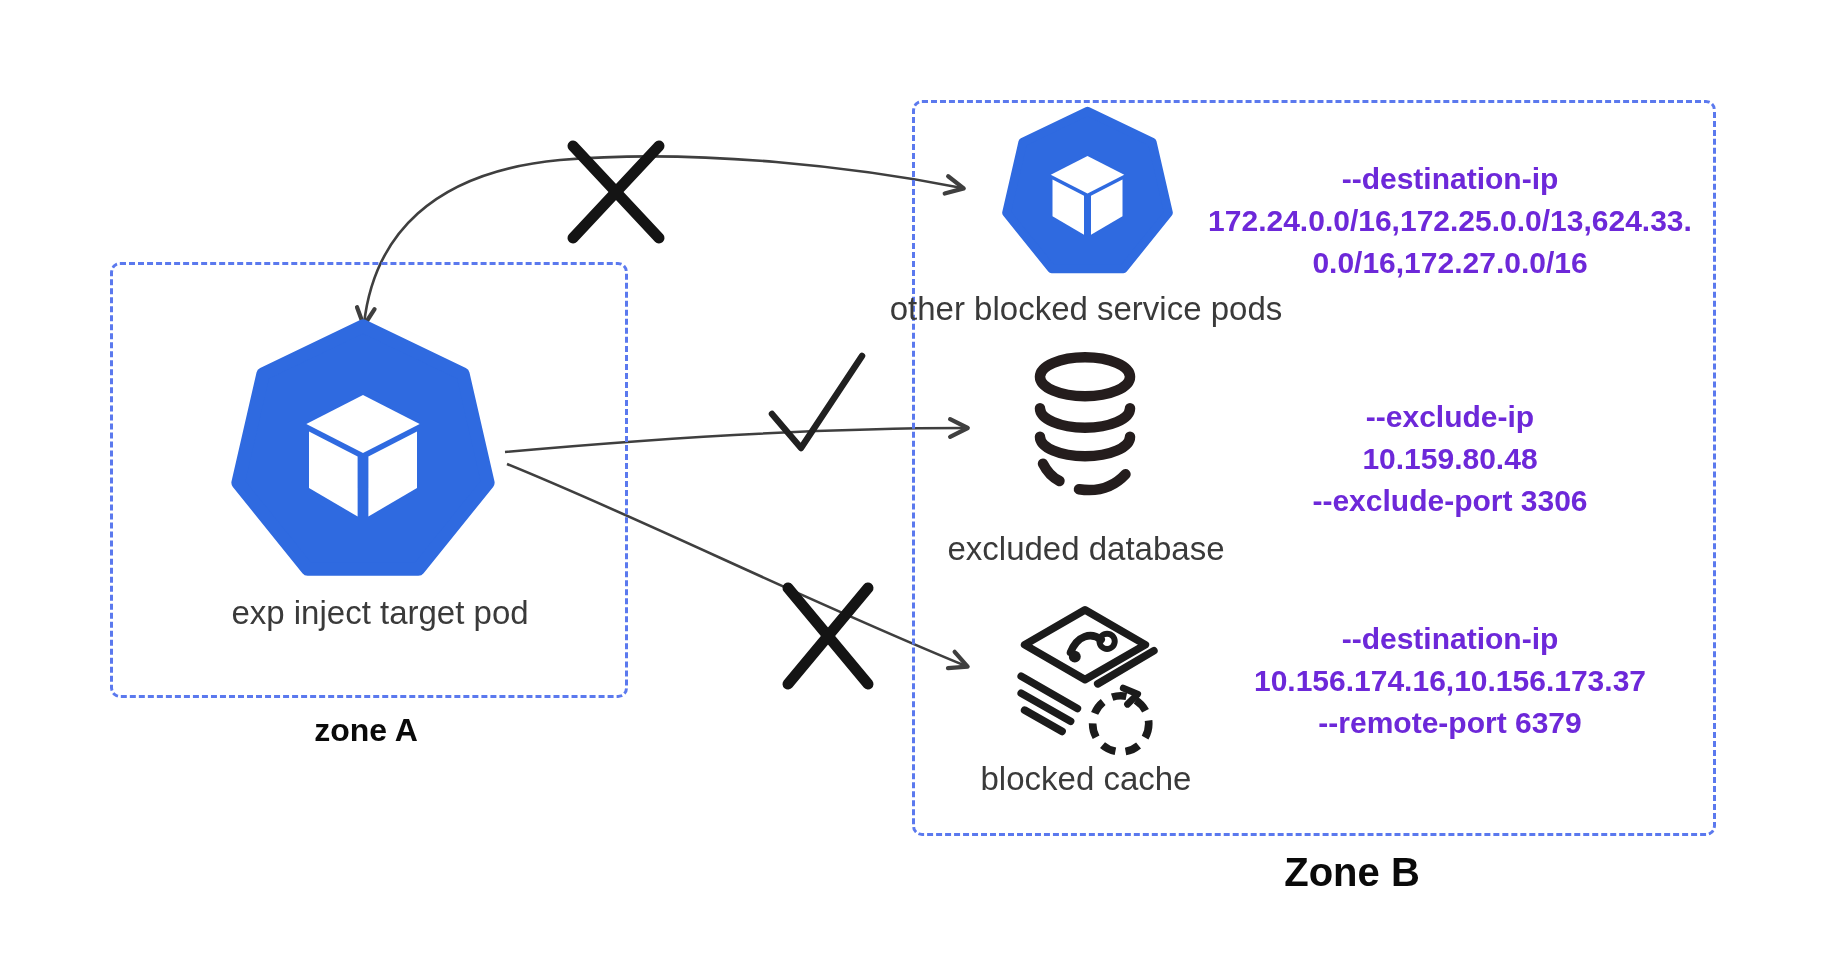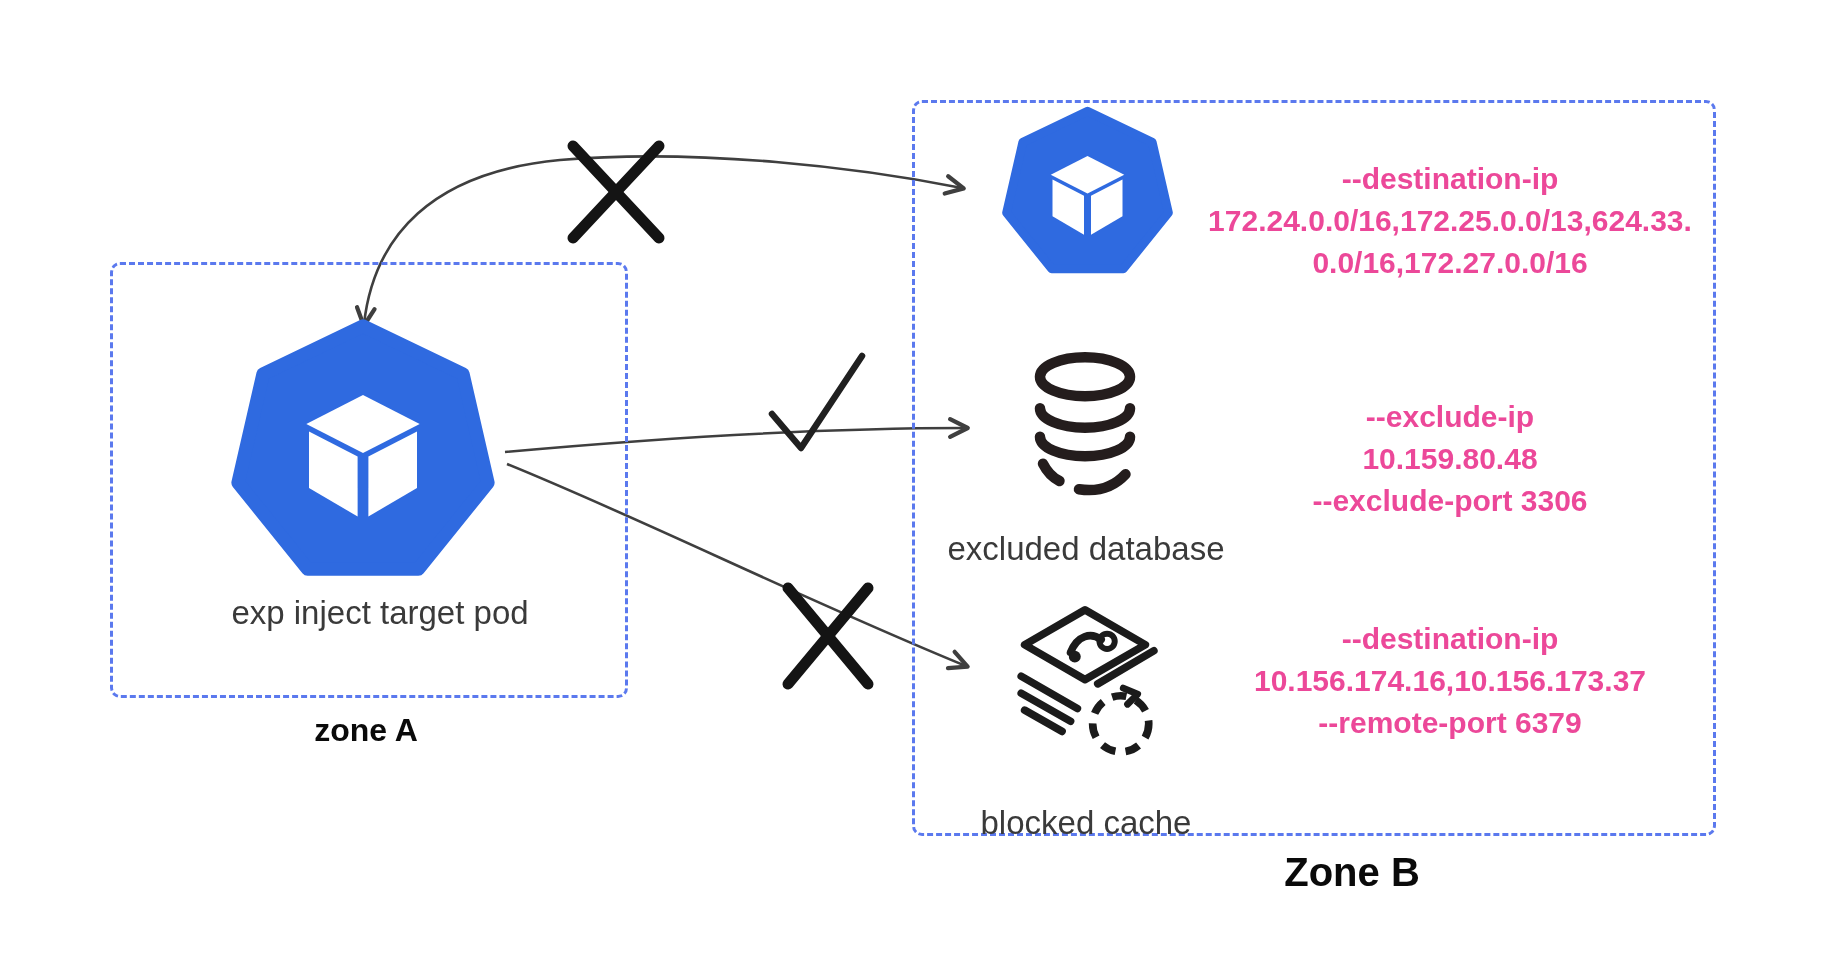--- a/index.html
+++ b/index.html
@@ -15,21 +15,21 @@
   }
   .zone-box{
     position:absolute;border:3px dashed var(--zone-border);border-radius:10px;
     background:transparent;
   }
   .abs{position:absolute;}
   .caption{
     font-size:33px;color:#3a3a3a;text-align:center;white-space:nowrap;
   }
   .rule{
-    font-size:30px;font-weight:700;color:#ec4899;text-align:center;line-height:1.4;
+    font-size:30px;font-weight:700;color:#6d28d9;text-align:center;line-height:1.4;
   }
   .rule div{white-space:nowrap;}
   .zone-label{font-weight:700;color:#0a0a0a;text-align:center;white-space:nowrap;}
   .zone-label.a{font-size:32px;}
   .zone-label.b{font-size:40px;}
   svg{display:block;}
   .k8s-body{fill:var(--kubernetes-blue);stroke:var(--kubernetes-blue);stroke-width:10;stroke-linejoin:round;}
   .k8s-cube polygon{fill:#ffffff;}
   .arrow-path{fill:none;stroke:var(--arrow-gray);stroke-width:2.6;}
   .x-mark{stroke:#141414;stroke-width:11;stroke-linecap:round;}
@@ -85,20 +85,21 @@
   <div class="zone-box" style="left:912px;top:100px;width:798px;height:730px;"></div>
 
   <svg class="abs" style="left:1000px;top:106px;" width="175" height="175" viewBox="0 0 200 200">
     <polygon class="k8s-body" points="100,6 174,41.5 192.5,122 141,186 59,186 7.5,122 26,41.5"></polygon>
     <g class="k8s-cube">
       <polygon points="100,57 142,78.5 100,100 58,78.5"></polygon>
       <polygon points="60,84 96,102.5 96,147 60,126"></polygon>
       <polygon points="140,84 104,102.5 104,147 140,126"></polygon>
     </g>
   </svg>
+  <div class="abs caption" style="left:866px;top:290px;width:440px;">other blocked service pods</div>
   <div class="abs rule" style="left:1170px;top:158px;width:560px;">
     <div>--destination-ip</div>
     <div>172.24.0.0/16,172.25.0.0/13,624.33.</div>
     <div>0.0/16,172.27.0.0/16</div>
   </div>
 
   <svg class="abs" style="left:1010px;top:334px;" width="150" height="195" viewBox="0 0 200 230">
     <g fill="none" stroke="#241d1d" stroke-width="14" stroke-linecap="round">
       <ellipse cx="100" cy="42" rx="60" ry="26"></ellipse>
       <path d="M40 84 A 60 26 0 0 0 160 84"></path>
@@ -121,21 +122,21 @@
       <path d="M30,92 L96,130"></path>
       <path d="M30,112 L88,145"></path>
       <path d="M34,132 L78,157"></path>
       <path d="M88,64 C96,44 112,40 124,49"></path>
     </g>
     <circle cx="93" cy="69" r="7" fill="#1b1b1b"></circle>
     <circle cx="131" cy="51" r="9" fill="none" stroke="#1b1b1b" stroke-width="7"></circle>
     <circle cx="147" cy="148" r="33" fill="none" stroke="#1b1b1b" stroke-width="9" stroke-dasharray="17 12"></circle>
     <path d="M150,106 l17,7 l-12,12" fill="none" stroke="#1b1b1b" stroke-width="8" stroke-linecap="round" stroke-linejoin="round"></path>
   </svg>
-  <div class="abs caption" style="left:906px;top:760px;width:360px;margin-top:44px;">blocked cache</div>
+  <div class="abs caption" style="left:906px;top:760px;width:360px;">blocked cache</div>
   <div class="abs rule" style="left:1210px;top:618px;width:480px;">
     <div>--destination-ip</div>
     <div>10.156.174.16,10.156.173.37</div>
     <div>--remote-port 6379</div>
   </div>
 
   <div class="abs zone-label b" style="left:1202px;top:850px;width:300px;">Zone B</div>
 
 </div>
 

